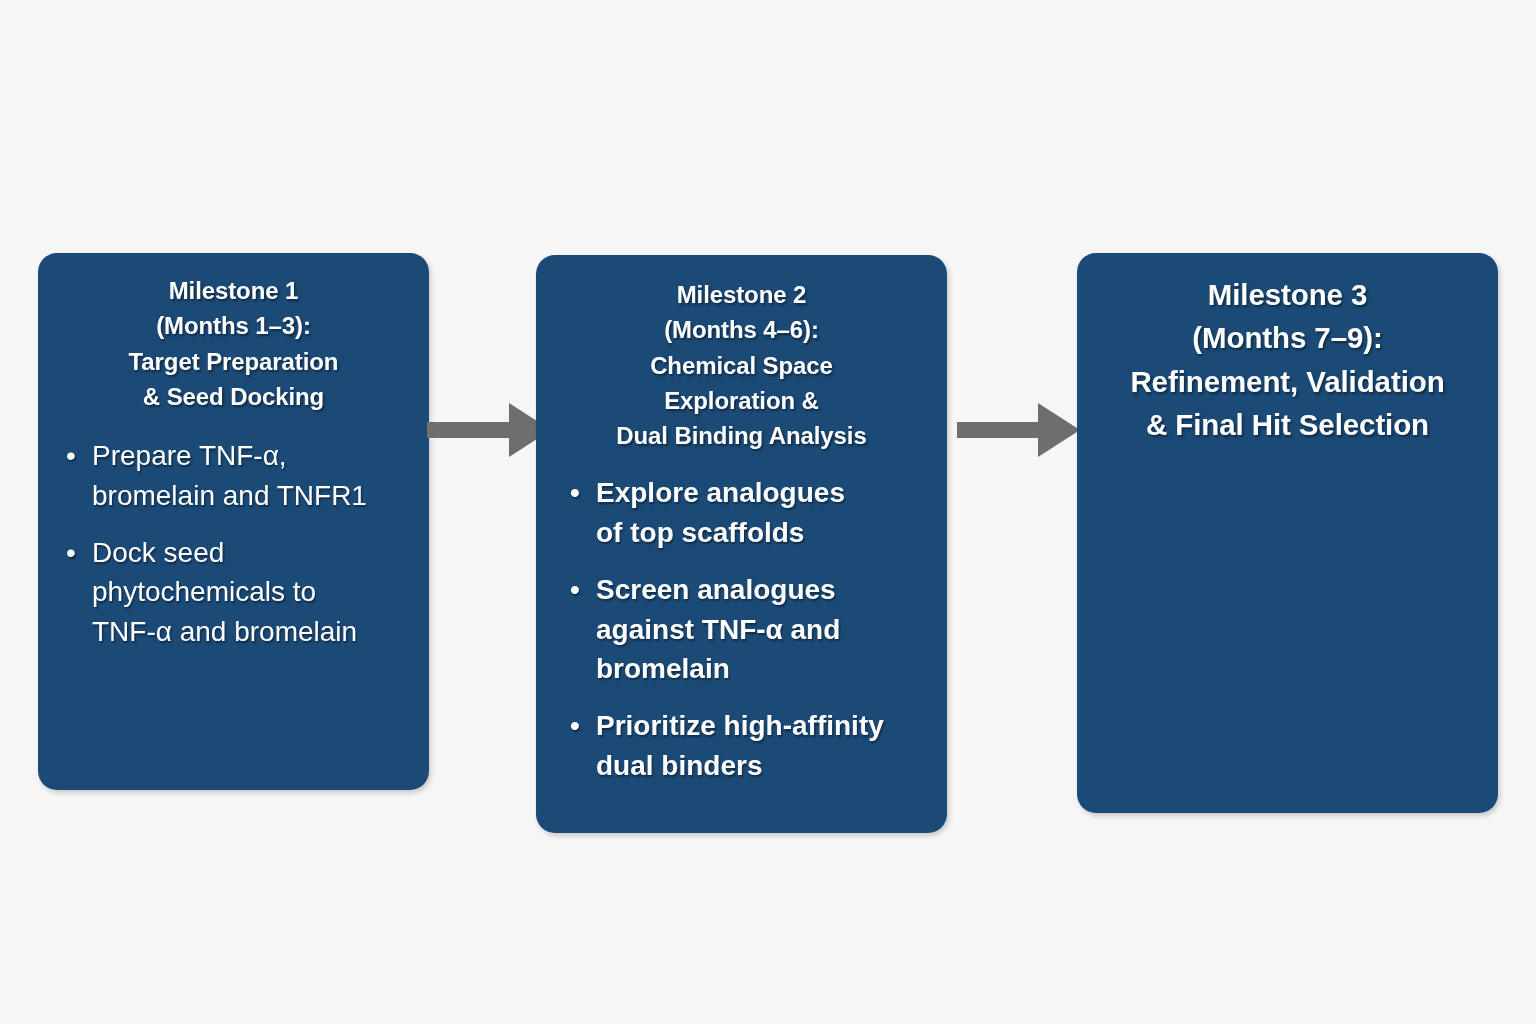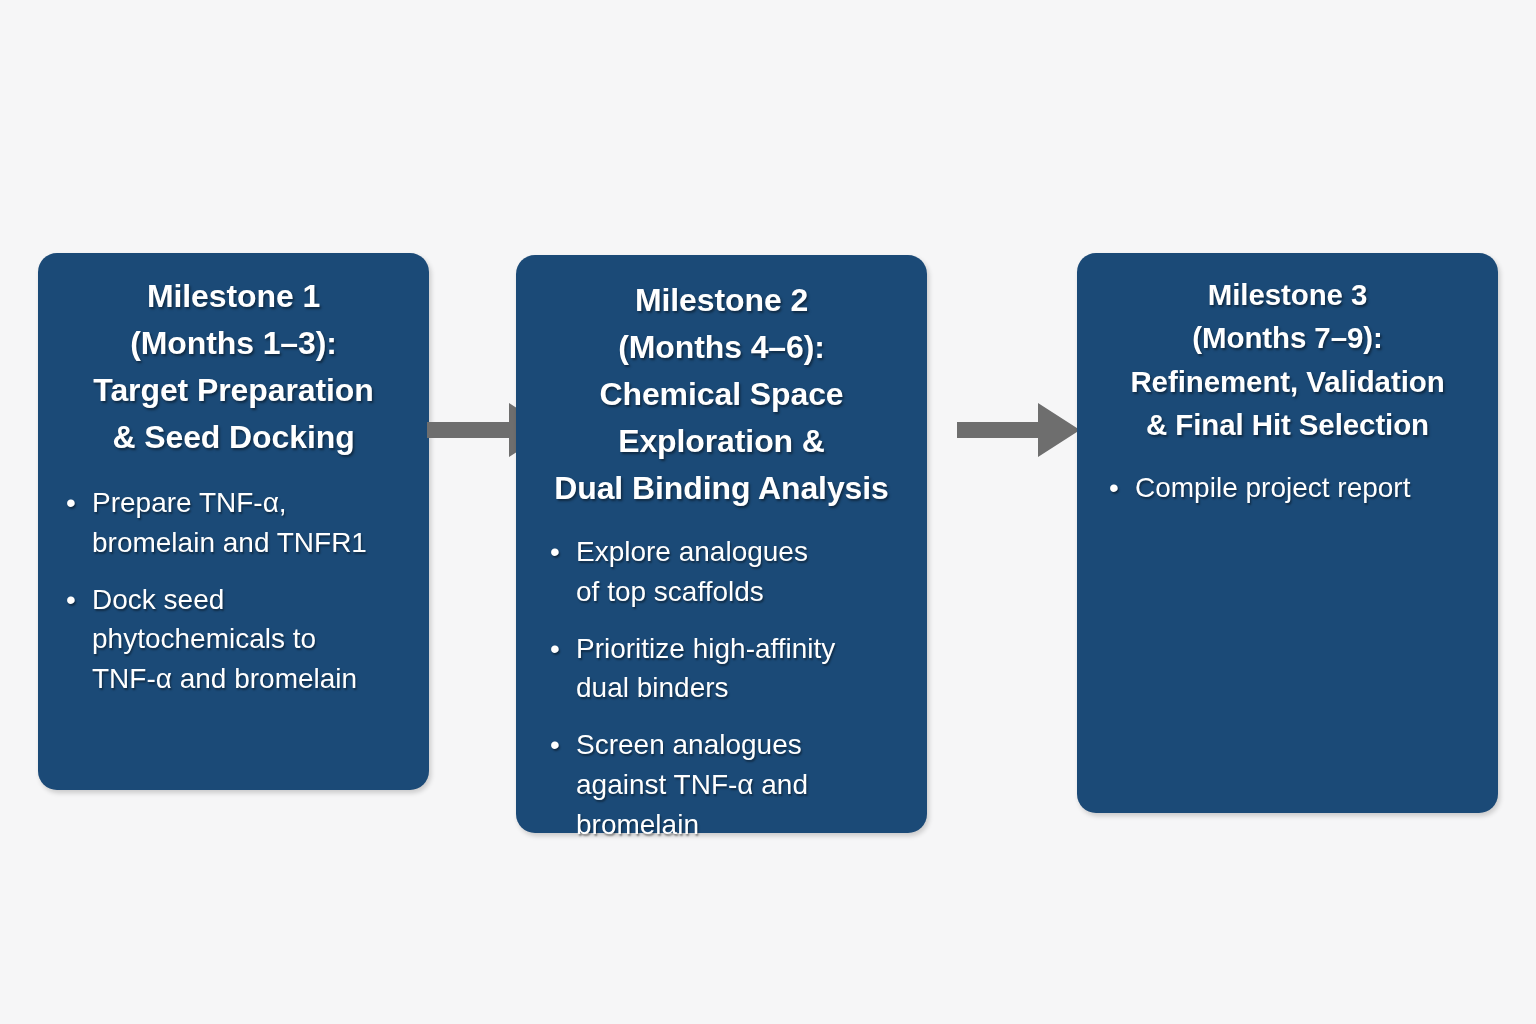--- a/index.html
+++ b/index.html
@@ -28,26 +28,26 @@
     box-sizing: border-box;
     box-shadow: 2px 3px 5px rgba(0,0,0,0.18);
     color: #ffffff;
     display: flex;
     flex-direction: column;
     align-items: stretch;
   }
 
   
   #box-1 { left: 38px;   top: 253px; width: 391px; height: 537px; }
-  #box-2 { left: 516px;  top: 255px; width: 411px; height: 578px; }
+  #box-2 { left: 536px;  top: 255px; width: 411px; height: 578px; }
   #box-3 { left: 1077px; top: 253px; width: 421px; height: 560px; }
 
   .box-title {
     font-weight: bold;
-    font-size: 32px;
+    font-size: 24px;
     line-height: 1.47;
     text-align: center;
     padding: 20px 8px 0 8px;
     letter-spacing: -0.1px;
     text-shadow: 1.5px 2px 2.5px rgba(0,0,0,0.45);
     white-space: pre-line;
   }
   #box-2 .box-title { padding-top: 22px; }
   #box-3 .box-title { font-size: 29.5px; padding-left: 4px; padding-right: 4px; }
 
@@ -55,21 +55,21 @@
     list-style: none;
     margin: 0;
     padding: 0;
     font-size: 28px;
     line-height: 1.42;
     font-weight: normal;
     text-shadow: 1.2px 1.6px 2px rgba(0,0,0,0.42);
   }
 
   #box-1 .bullet-list { margin: 22px 0 0 0; padding-left: 28px; padding-right: 2px; }
-  #box-2 .bullet-list { margin: 20px 0 0 0; padding-left: 34px; padding-right: 10px; }
+  #box-2 .bullet-list { margin: 20px 0 0 0; padding-left: 34px; padding-right: 10px; font-weight: bold; }
   #box-3 .bullet-list { margin: 22px 0 0 0; padding-left: 32px; padding-right: 10px; }
 
   .bullet-item {
     position: relative;
     padding-left: 26px;
     margin-bottom: 17px;
   }
   .bullet-item:last-child { margin-bottom: 0; }
 
   .bullet-item::before {
@@ -127,42 +127,39 @@
 (Months 4–6):
 Chemical Space
 Exploration &amp;
 Dual Binding Analysis</div>
     <ul class="bullet-list">
       <li class="bullet-item">
         <span class="bullet-text">Explore analogues
 of top scaffolds</span>
       </li>
       <li class="bullet-item">
-        <span class="bullet-text">Prioritize high-affinity
-dual binders</span>
-      </li>
-      <li class="bullet-item">
         <span class="bullet-text">Screen analogues
 against TNF-α and
 bromelain</span>
+      </li>
+      <li class="bullet-item">
+        <span class="bullet-text">Prioritize high-affinity
+dual binders</span>
       </li>
     </ul>
   </div>
 
   <div class="arrow" id="arrow-2">
     <svg width="124" height="60" viewBox="0 0 124 60" xmlns="http://www.w3.org/2000/svg">
       <path d="M 0 22 L 81 22 L 81 3 L 123 30 L 81 57 L 81 38 L 0 38 Z" fill="#6e6e6e"></path>
     </svg>
   </div>
 
   <div class="milestone-box" id="box-3">
     <div class="box-title">Milestone 3
 (Months 7–9):
 Refinement, Validation
 &amp; Final Hit Selection</div>
     <ul class="bullet-list">
-      <li class="bullet-item">
-        <span class="bullet-text">Compile project report</span>
-      </li>
     </ul>
   </div>
 
 </div>
 
 </body></html>

